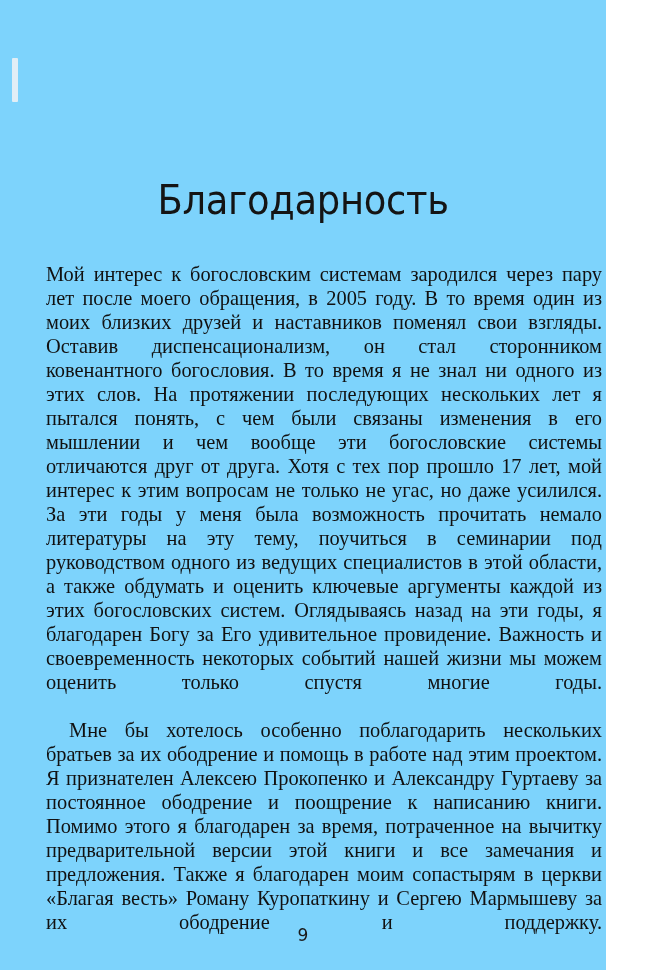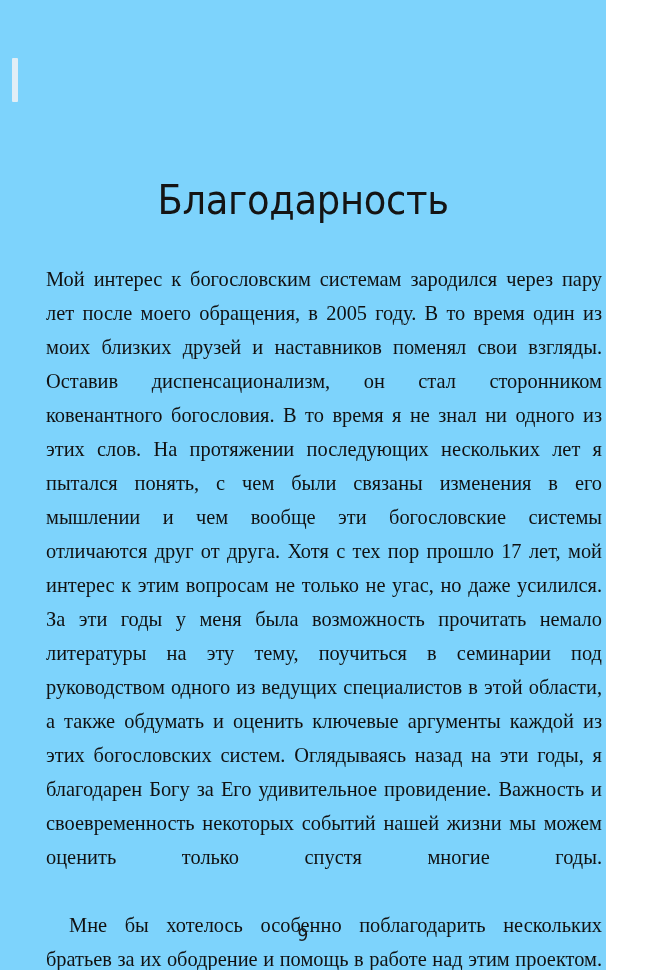--- a/index.html
+++ b/index.html
@@ -51,21 +51,21 @@
   #body-text {
     position: absolute;
     left: 46px;
     top: 262px;
     width: 556px;
   }
 
   .para {
     margin: 0;
     font-size: 20.4px;
-    line-height: 34px;
+    line-height: 24px;
     text-align: justify;
     text-justify: inter-word;
     color: #111111;
     hyphens: manual;
     -webkit-hyphens: manual;
   }
 
   .para + .para {
     text-indent: 23px;
   }

